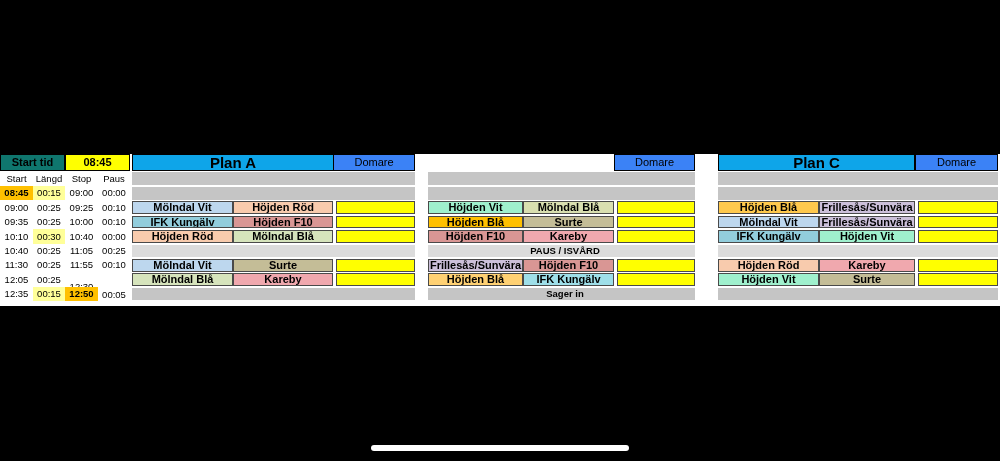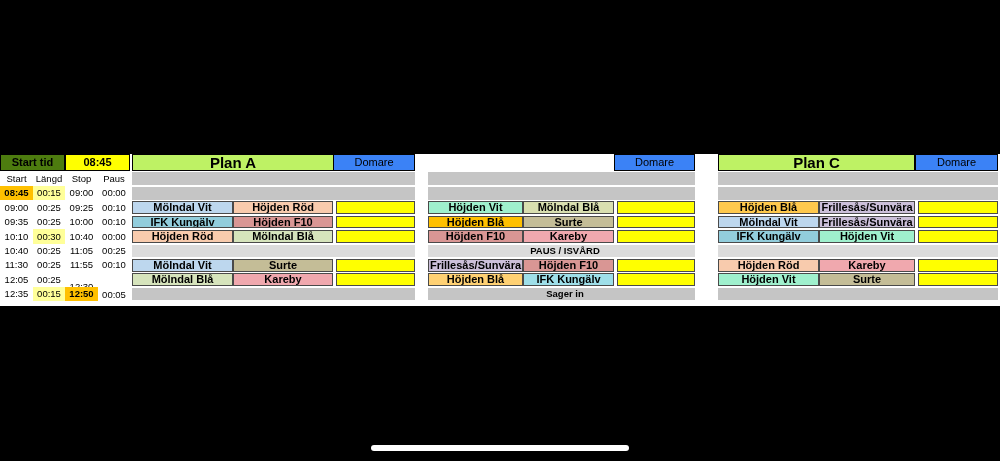--- a/index.html
+++ b/index.html
@@ -2,22 +2,22 @@
 <html><head>
 <meta charset="utf-8">
 <style>
   html,body{margin:0;padding:0;}
   body{width:1000px;height:461px;background:#000;position:relative;overflow:hidden;
        font-family:"Liberation Sans",sans-serif;color:#000;}
   #screen{position:absolute;left:0;top:0;width:1000px;height:461px;background:#000;}
   #sheet{position:absolute;left:0;top:154px;width:1000px;height:152px;background:#fff;}
   .c{position:absolute;display:flex;align-items:center;justify-content:center;
      box-sizing:border-box;white-space:nowrap;overflow:hidden;line-height:1;}
-  .hdr1{font-weight:bold;font-size:11px;border:1px solid #000;background:#4d7c0f;}
-  .plan-name{font-weight:bold;font-size:15px;border:1px solid #000;background:#bef264;}
+  .hdr1{font-weight:bold;font-size:11px;border:1px solid #000;background:#0f766e;}
+  .plan-name{font-weight:bold;font-size:15px;border:1px solid #000;background:#0ea5e9;}
   .dom-hdr{font-size:11px;border:1px solid #000;background:#3b82f6;}
   .sub{font-size:9.5px;}
   .t{font-size:9.5px;}
   .b{font-weight:bold;}
   .team{font-size:11px;font-weight:bold;border:1px solid #4a4a4a;}
   .domc{border:1px solid #4a4a4a;}
   .band{}
   .bandlab{position:absolute;display:flex;align-items:center;justify-content:center;
            font-size:9.5px;font-weight:bold;line-height:1;}
   #home-indicator{position:absolute;left:371px;top:445px;width:258px;height:6px;

